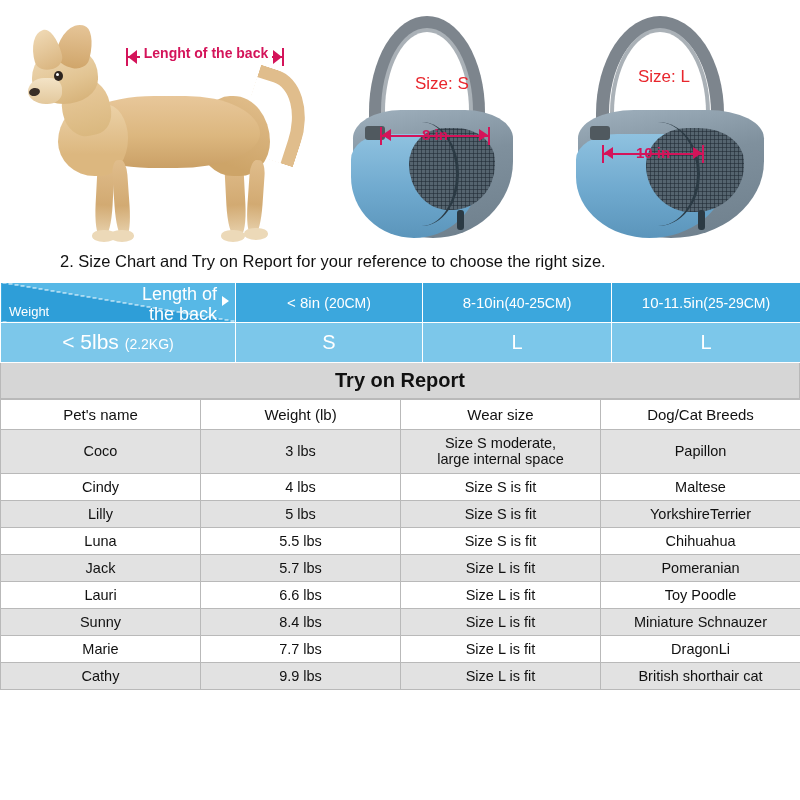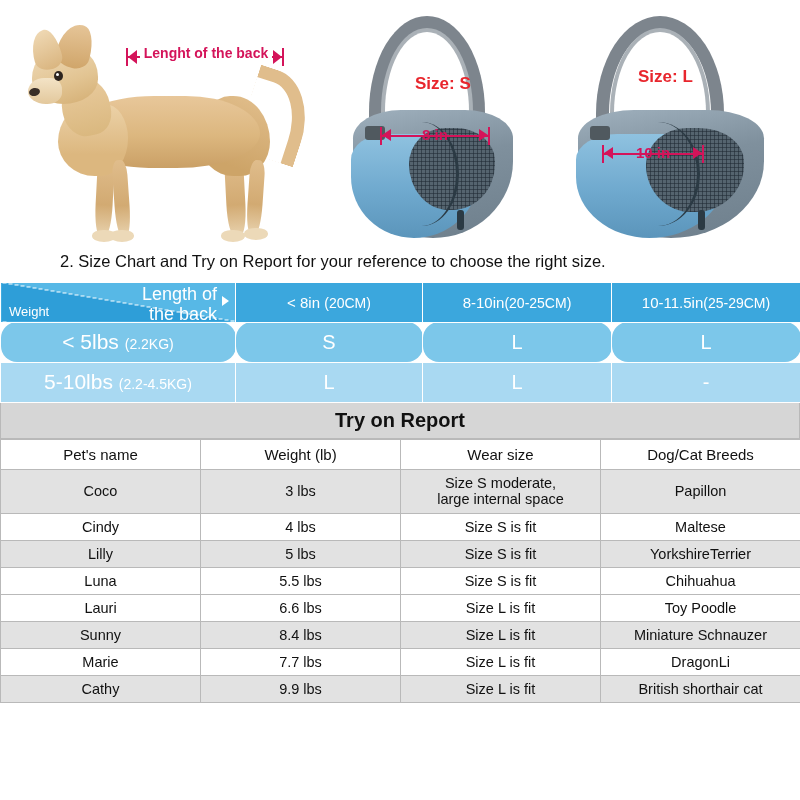--- a/index.html
+++ b/index.html
@@ -186,21 +186,21 @@
   .bag-s .zip-pull { left: 122px; top: 200px; }
   .bag-l .zip-pull { left: 138px; top: 200px; }
 
   .buckle {
     position: absolute; width: 20px; height: 14px; background: #50595f; border-radius: 3px;
   }
   .bag-s .buckle { left: 30px; top: 116px; }
   .bag-l .buckle { left: 30px; top: 116px; }
 
   .size-label {
-    position: absolute; font-size: 17px; font-weight: 700; color: #e8262d;
+    position: absolute; font-size: 17px; font-weight: 400; color: #e8262d;
     white-space: nowrap;
   }
   .size-label-s { left: 415px; top: 74px; }
   .size-label-l { left: 638px; top: 67px; }
 
   
   .measure-w { position: absolute; height: 20px; }
   .measure-w .bar { position: absolute; left: 0; top: 9px; height: 2px; background: #d4145a; width: 100%; }
   .measure-w .cap { position: absolute; top: 1px; width: 2px; height: 18px; background: #d4145a; }
   .measure-w .cap-l { left: 0; }
@@ -252,21 +252,21 @@
   }
   .sc-corner .b {
     position: absolute; right: 18px; top: 2px; font-size: 18px; color: #fff;
     line-height: 1.1; text-align: right; margin-left: 14px;
   }
   .sc-corner .b-arrow {
     position: absolute; right: 6px; top: 13px; width: 0; height: 0;
     border-top: 5px solid transparent; border-bottom: 5px solid transparent;
     border-left: 7px solid #ffffff;
   }
-  .sc-row1 td { background: #7cc7ea; font-size: 20px; border-radius: 16px; }
+  .sc-row1 td { background: #7cc7ea; font-size: 20px; }
   .sc-row1 td.lbl { font-size: 21px; text-align: center; }
   .sc-row2 td { background: #a9d9f2; font-size: 20px; }
   .sc-row2 td.lbl { font-size: 21px; text-align: center; }
   .sc-sub { font-size: 14px; }
 
   
   .report-title {
     background: #d6d6d6;
     border: 1px solid #b9b9b9;
     border-top: none;
@@ -391,34 +391,28 @@
       <tr class="sc-head">
         <td class="sc-corner">
           <span class="w">Weight</span>
           <span class="b">
             <span>Length of</span><br>
             <span>the back</span>
           </span>
           <span class="b-arrow"></span>
         </td>
         <td><span>&lt; 8in </span><span class="sc-sub">(20CM)</span></td>
-        <td><span>8-10in</span><span class="sc-sub">(20-25CM)</span></td>
+        <td><span>8-10in</span><span class="sc-sub">(40-25CM)</span></td>
         <td><span>10-11.5in</span><span class="sc-sub">(25-29CM)</span></td>
       </tr>
       <tr class="sc-row1">
         <td class="lbl"><span>&lt; 5lbs </span><span class="sc-sub">(2.2KG)</span></td>
         <td>S</td>
         <td>L</td>
         <td>L</td>
-      </tr>
-      <tr class="sc-row2">
-        <td class="lbl"><span>5-10lbs </span><span class="sc-sub">(2.2-4.5KG)</span></td>
-        <td>L</td>
-        <td>L</td>
-        <td>-</td>
       </tr>
     </tbody>
   </table>
 
   <div class="report-title">Try on Report</div>
 
   <table class="report">
     <colgroup>
       <col style="width:200px">
         <col style="width:200px">
@@ -449,20 +443,26 @@
           <td>5 lbs</td>
           <td>Size S is fit</td>
           <td>YorkshireTerrier</td>
         </tr>
         <tr class="plain">
           <td>Luna</td>
           <td>5.5 lbs</td>
           <td>Size S is fit</td>
           <td>Chihuahua</td>
         </tr>
+        <tr class="alt">
+          <td>Jack</td>
+          <td>5.7 lbs</td>
+          <td>Size L is fit</td>
+          <td>Pomeranian</td>
+        </tr>
         <tr class="plain">
           <td>Lauri</td>
           <td>6.6 lbs</td>
           <td>Size L is fit</td>
           <td>Toy Poodle</td>
         </tr>
         <tr class="alt">
           <td>Sunny</td>
           <td>8.4 lbs</td>
           <td>Size L is fit</td>

